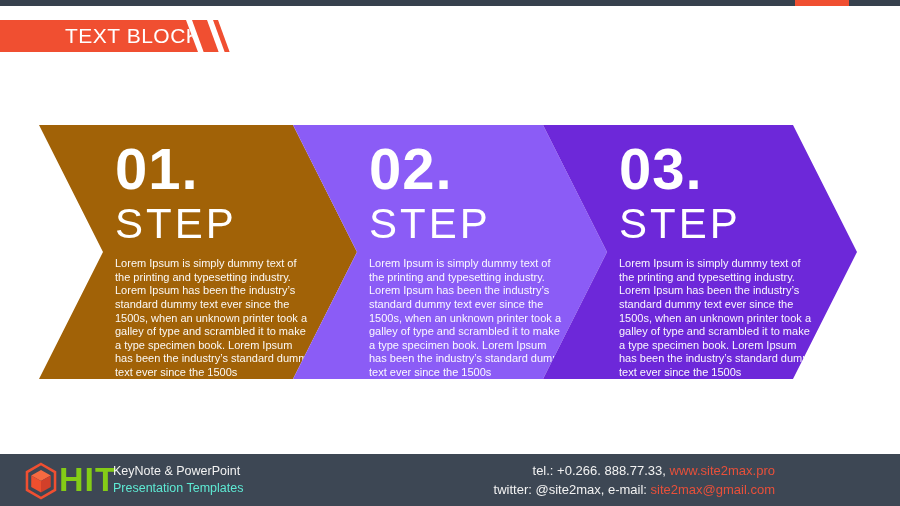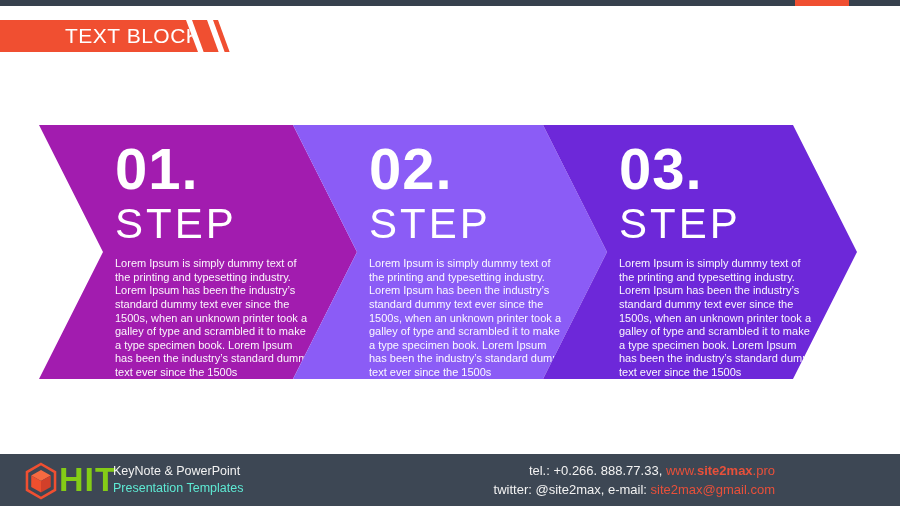--- a/index.html
+++ b/index.html
@@ -43,39 +43,39 @@
   .footer{position:absolute;left:0;top:454px;width:900px;height:52px;background:#3d4754;}
   .logo{position:absolute;left:24px;top:8px;}
   .brand{position:absolute;left:59px;top:0;height:48px;line-height:50px;
     font-size:34px;font-weight:bold;color:#84cc16;letter-spacing:1px;}
   .tagline{position:absolute;left:113px;top:9px;font-size:12.5px;line-height:17px;}
   .tagline-1{color:#f2f2f2;}
   .tagline-2{color:#5eead4;}
   .contact{position:absolute;right:125px;top:7px;text-align:right;
     font-size:13px;line-height:19px;color:#f2f2f2;}
   .orange{color:#e8503a;}
-  .bold{font-weight:bold;}
+  .bold{font-weight:normal;}
   .pagebox{position:absolute;left:795px;top:0;width:54px;height:52px;background:#f04f31;
     color:#ffffff;font-size:27px;text-align:center;line-height:52px;}
 </style>
 </head>
 <body>
 
 <div class="slide">
 
   <div class="topbar"></div>
   <div class="topbar-accent"></div>
 
   <div class="banner-main">
     <span class="banner-title-dark">TEXT</span><span> </span><span class="banner-title-light">BLOCK</span>
   </div>
   <div class="stripe stripe-a"></div>
   <div class="stripe stripe-b"></div>
 
-  <div class="chev" id="chev1" style="background: #a21caf;">
+  <div class="chev" id="chev1" style="background: #a16207;">
     <div class="chev-inner">
       <div class="chev-num">01.</div>
       <div class="chev-step">STEP</div>
       <div class="chev-body">Lorem Ipsum is simply dummy text of the printing and typesetting industry. Lorem Ipsum has been the industry’s standard dummy text ever since the 1500s, when an unknown printer took a galley of type and scrambled it to make a type specimen book. Lorem Ipsum has been the industry’s standard dummy text ever since the 1500s</div>
     </div>
   </div>
   <div class="chev" id="chev2" style="background: #8b5cf6;">
     <div class="chev-inner">
       <div class="chev-num">02.</div>
       <div class="chev-step">STEP</div>

